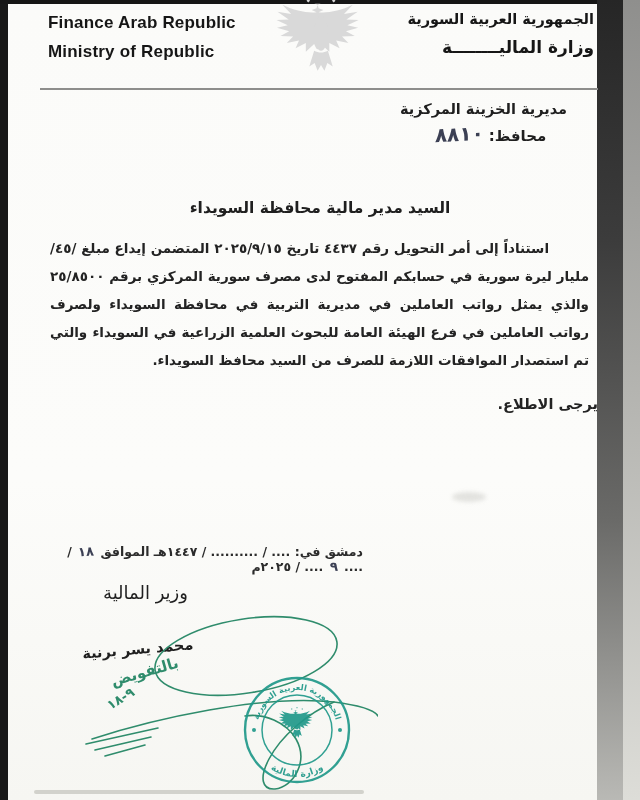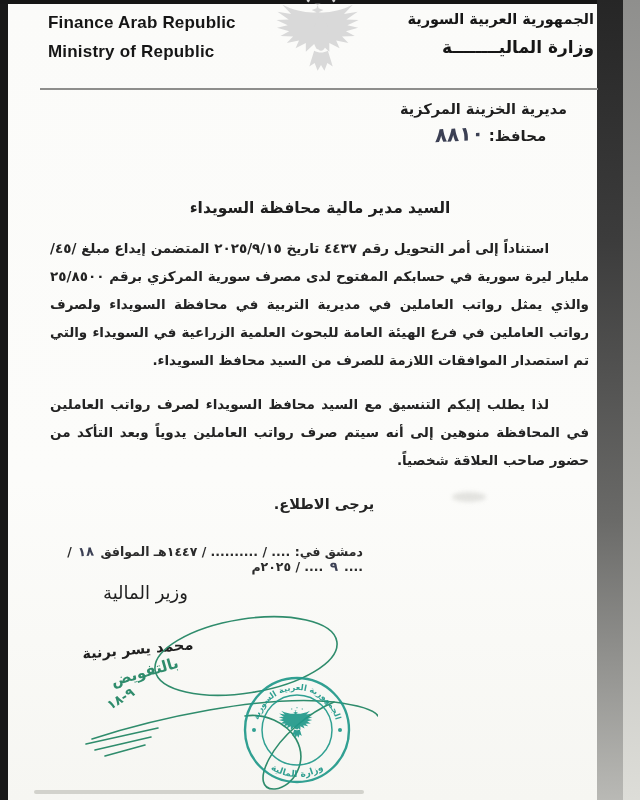--- a/index.html
+++ b/index.html
@@ -33,21 +33,21 @@
   .pen{color:var(--handwriting_ink,#3c4054);display:inline-block;transform:rotate(-4deg);font-weight:600;}
   .pen-num{font-size:20px;letter-spacing:6px;margin-left:14px;transform:rotate(-3deg) skewX(-4deg);}
 
   .recipient{position:absolute;left:30px;top:180px;width:580px;text-align:center;direction:rtl;
     font-weight:bold;font-size:15.5px;margin-top:19px;}
 
   
   .body-text{position:absolute;left:50px;top:234px;width:548px;direction:rtl;
     font-size:13.5px;font-weight:bold;line-height:28px;text-align:justify;color:#232323;}
   .body-text p{margin:0 9px 16px 0;text-indent:40px;}
-  .closing{margin-top:2px;text-align:center;font-size:14.5px;font-weight:bold;}
+  .closing{margin-top:2px;font-size:14.5px;font-weight:bold;}
 
   .date-line{position:absolute;left:48px;top:544px;width:315px;direction:rtl;text-align:right;
     font-size:12.5px;font-weight:bold;color:#2b2b2b;}
   .date-line .pen{font-size:13px;margin:0 2px;}
 
   .minister-title{position:absolute;left:103px;top:582px;font-size:18px;font-weight:normal;direction:rtl;}
   .minister-name{position:absolute;left:82px;top:641px;font-size:14.5px;font-weight:bold;direction:rtl;
     transform:rotate(-5deg);}
 
   .hw-note{position:absolute;left:110px;top:663px;font-size:15px;color:var(--signature,#2f8c6c);
@@ -102,21 +102,20 @@
     <div class="l2">
       <span>محافظ:</span>
       <span class="pen pen-num">٨٨١٠</span>
     </div>
   </div>
 
   <div class="recipient">السيد مدير مالية محافظة السويداء</div>
 
   <div class="body-text">
     <p>استناداً إلى أمر التحويل رقم ٤٤٣٧ تاريخ ٢٠٢٥/٩/١٥ المتضمن إيداع مبلغ /٤٥/ مليار ليرة سورية في حسابكم المفتوح لدى مصرف سورية المركزي برقم ٢٥/٨٥٠٠ والذي يمثل رواتب العاملين في مديرية التربية في محافظة السويداء ولصرف رواتب العاملين في فرع الهيئة العامة للبحوث العلمية الزراعية في السويداء والتي تم استصدار الموافقات اللازمة للصرف من السيد محافظ السويداء.</p>
-    <p>لذا يطلب إليكم التنسيق مع السيد محافظ السويداء لصرف رواتب العاملين في المحافظة منوهين إلى أنه سيتم صرف رواتب العاملين يدوياً وبعد التأكد من حضور صاحب العلاقة شخصياً.</p>
     <div class="closing">يرجى الاطلاع.</div>
   </div>
 
   <div class="smudge"></div>
 
   <div class="date-line">
     <span>دمشق في: .... / .......... / ١٤٤٧هـ الموافق</span>
     <span class="pen">١٨</span>
     <span>/ ....</span>
     <span class="pen">٩</span>

